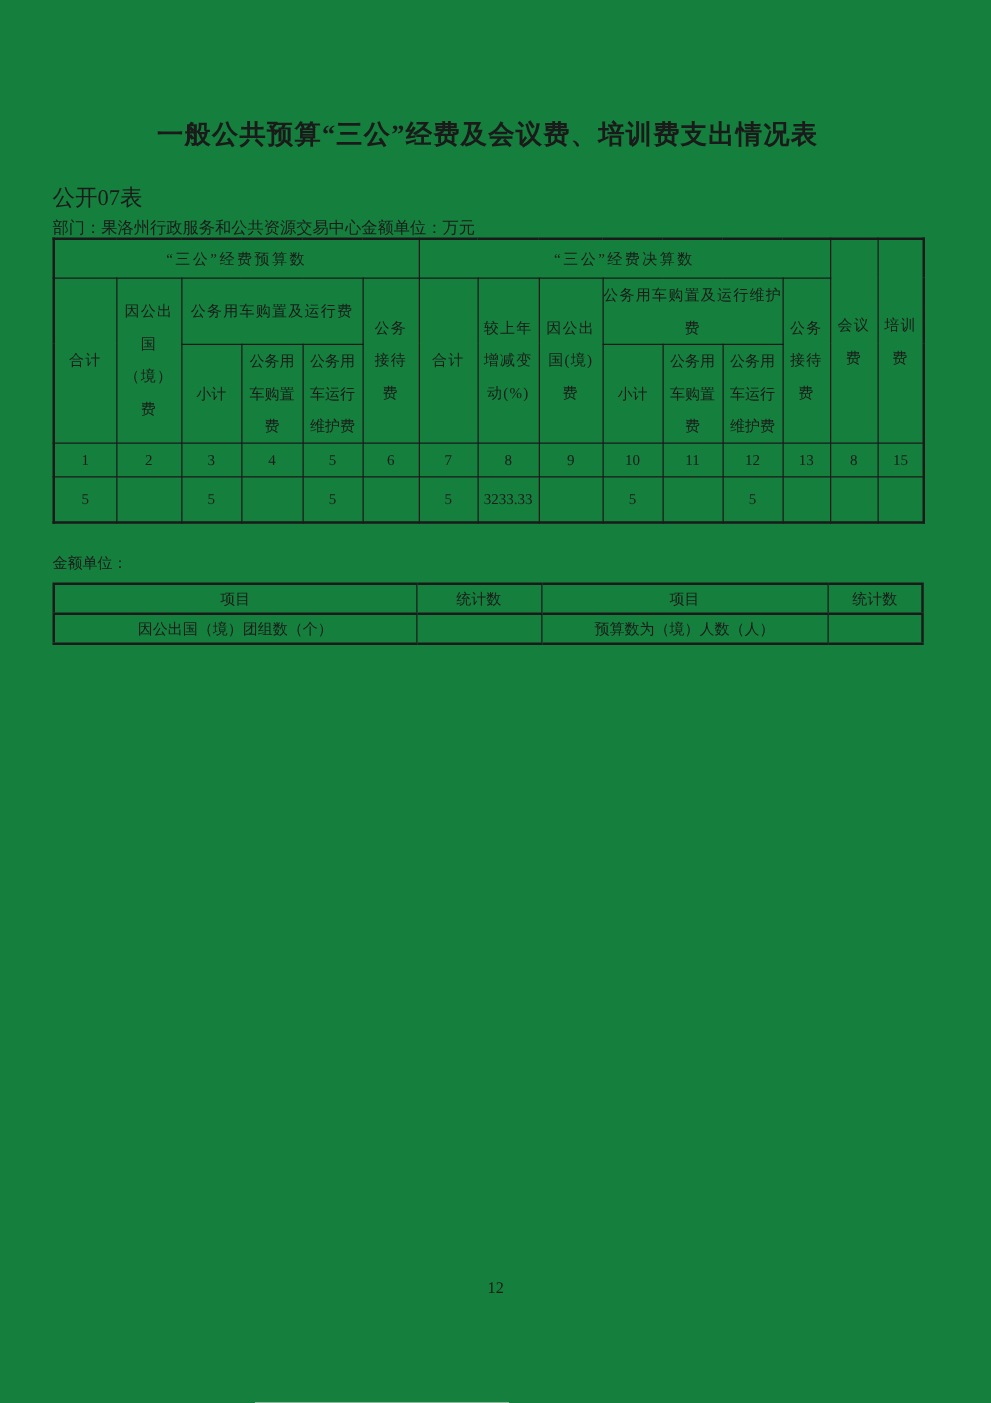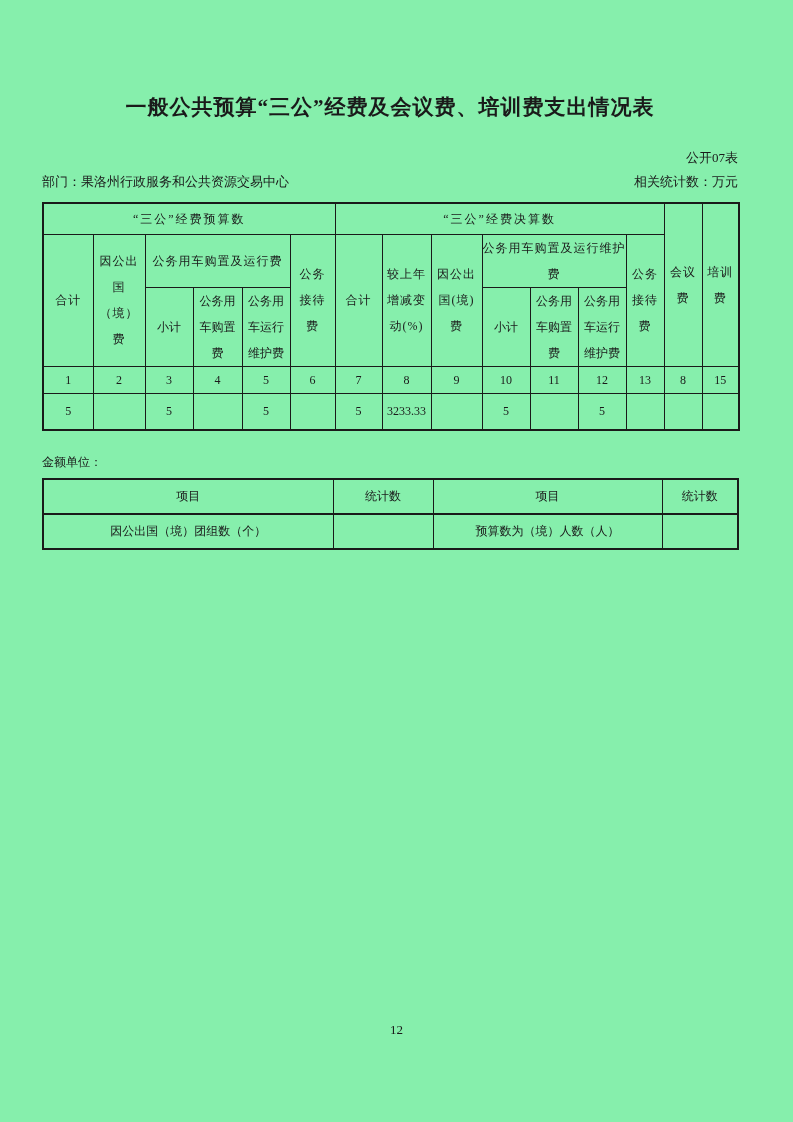--- a/index.html
+++ b/index.html
@@ -1,41 +1,41 @@
 <!DOCTYPE html>
 <html><head>
 <meta charset="utf-8">
 <style>
   * { box-sizing: border-box; }
   html, body { margin: 0; padding: 0; background: #e8e8e8; }
   .page {
     position: relative;
     width: 793px; height: 1122px;
     margin: 0 auto;
-    background: #86efac;
+    background: #15803d;
     color: #1a1a1a;
     font-family: "Liberation Serif", "DejaVu Serif", serif;
   }
   .content { position: absolute; left: 42px; top: 0; width: 696px; }
 
   .title {
     margin: 0; padding-top: 93px;
     text-align: center;
     font-size: 21px; font-weight: bold;
     letter-spacing: 1px;
     line-height: 29px;
   }
   .form-code {
     margin-top: 28px;
-    text-align: right;
-    font-size: 13px; line-height: 16px;
+    text-align: left;
+    font-size: 18px; line-height: 16px;
   }
   .meta-row {
-    display: flex; justify-content: space-between;
-    margin-top: 8px; margin-bottom: 12px;
+    display: flex; 
+    margin-top: 8px; margin-bottom: 0;
     font-size: 13px; line-height: 16px;
   }
 
   table.main {
     border-collapse: collapse; table-layout: fixed;
     width: 696px;
     border: 2px solid #1a1a1a;
   }
   table.main td {
     border: 1px solid #1a1a1a;
@@ -76,21 +76,21 @@
   }
   table.stats {
     margin-top: 7px;
     border-collapse: collapse; table-layout: fixed;
     width: 695px;
     border: 2px solid #1a1a1a;
   }
   table.stats td {
     border: 1px solid #1a1a1a;
     border-top-width: 2px; border-bottom-width: 2px;
-    height: 35px;
+    height: 24px;
     padding: 0;
     text-align: center;
     font-size: 12px;
   }
   table.stats td.val { text-align: right; padding-right: 7px; }
 
   .page-num {
     position: absolute;
     top: 1022px; left: 0; width: 100%;
     text-align: center;
@@ -102,21 +102,21 @@
 
 <div class="page">
   <div class="content">
 
     <h1 class="title">一般公共预算“三公”经费及会议费、培训费支出情况表</h1>
 
     <div class="form-code">公开07表</div>
 
     <div class="meta-row">
       <span>部门：果洛州行政服务和公共资源交易中心</span>
-      <span>相关统计数：万元</span>
+      <span>金额单位：万元</span>
     </div>
 
     <table class="main">
       <colgroup>
         <col style="width:50px">
           <col style="width:52px">
           <col style="width:48px">
         <col style="width:49px">
           <col style="width:48px">
           <col style="width:45px">

